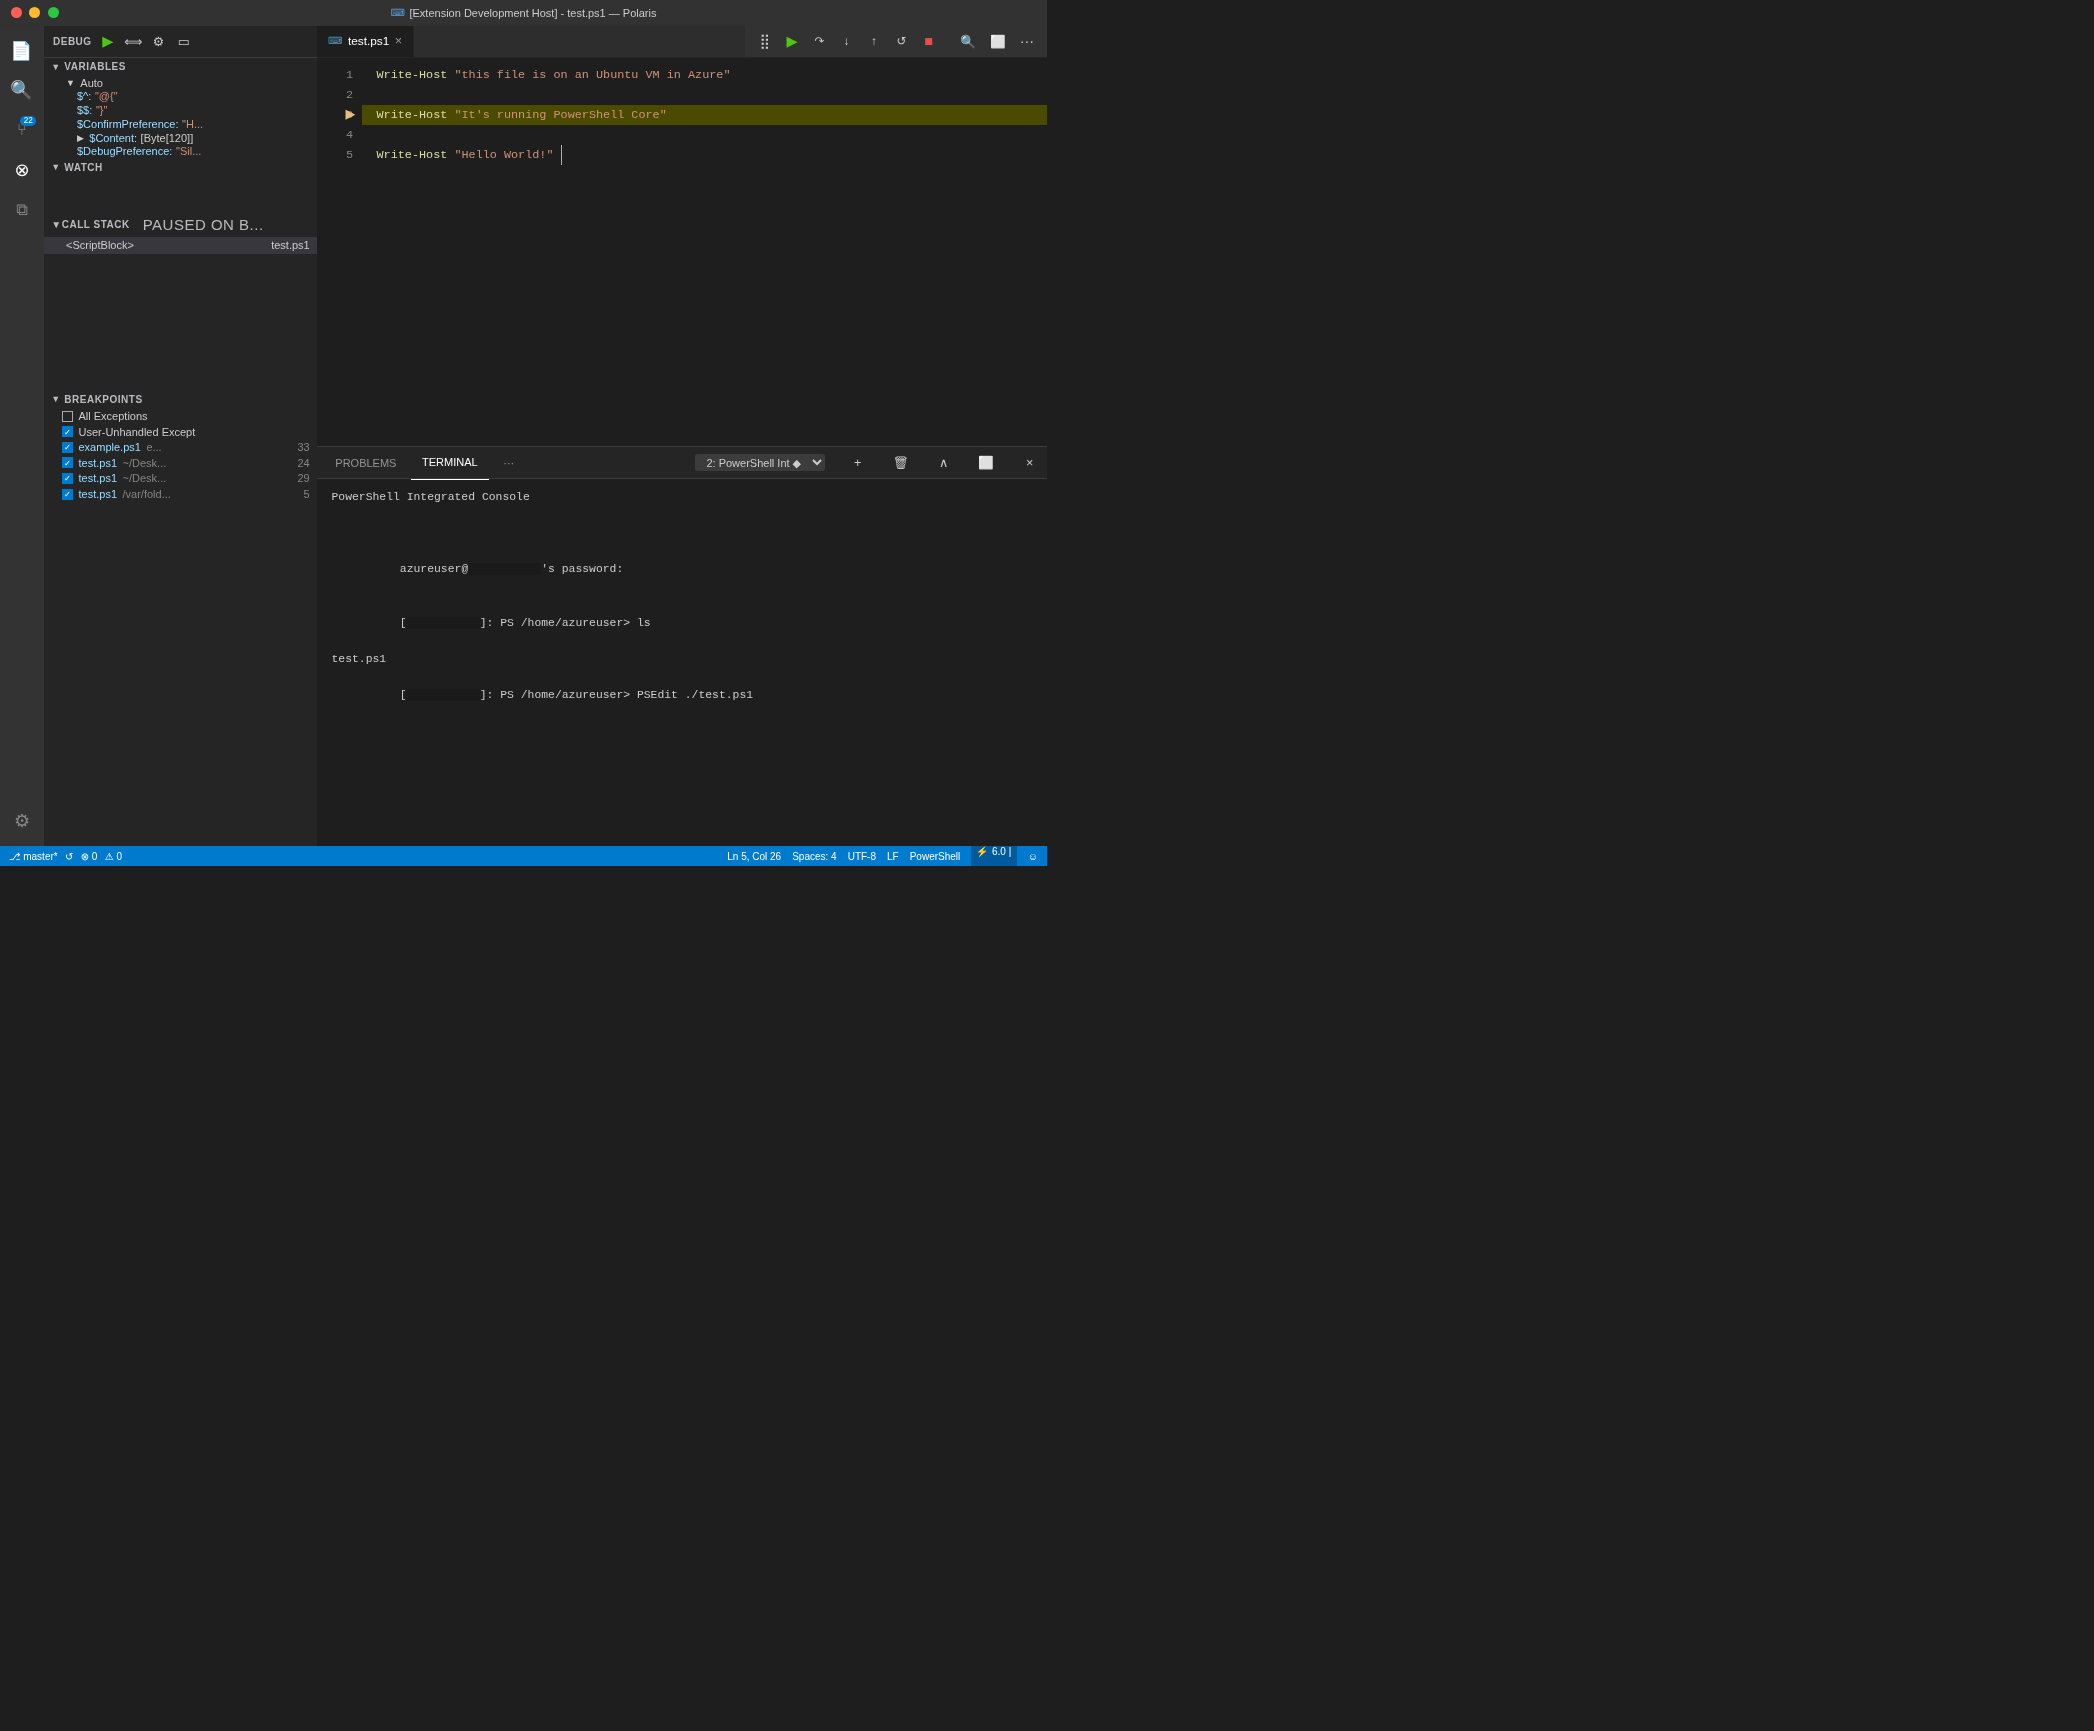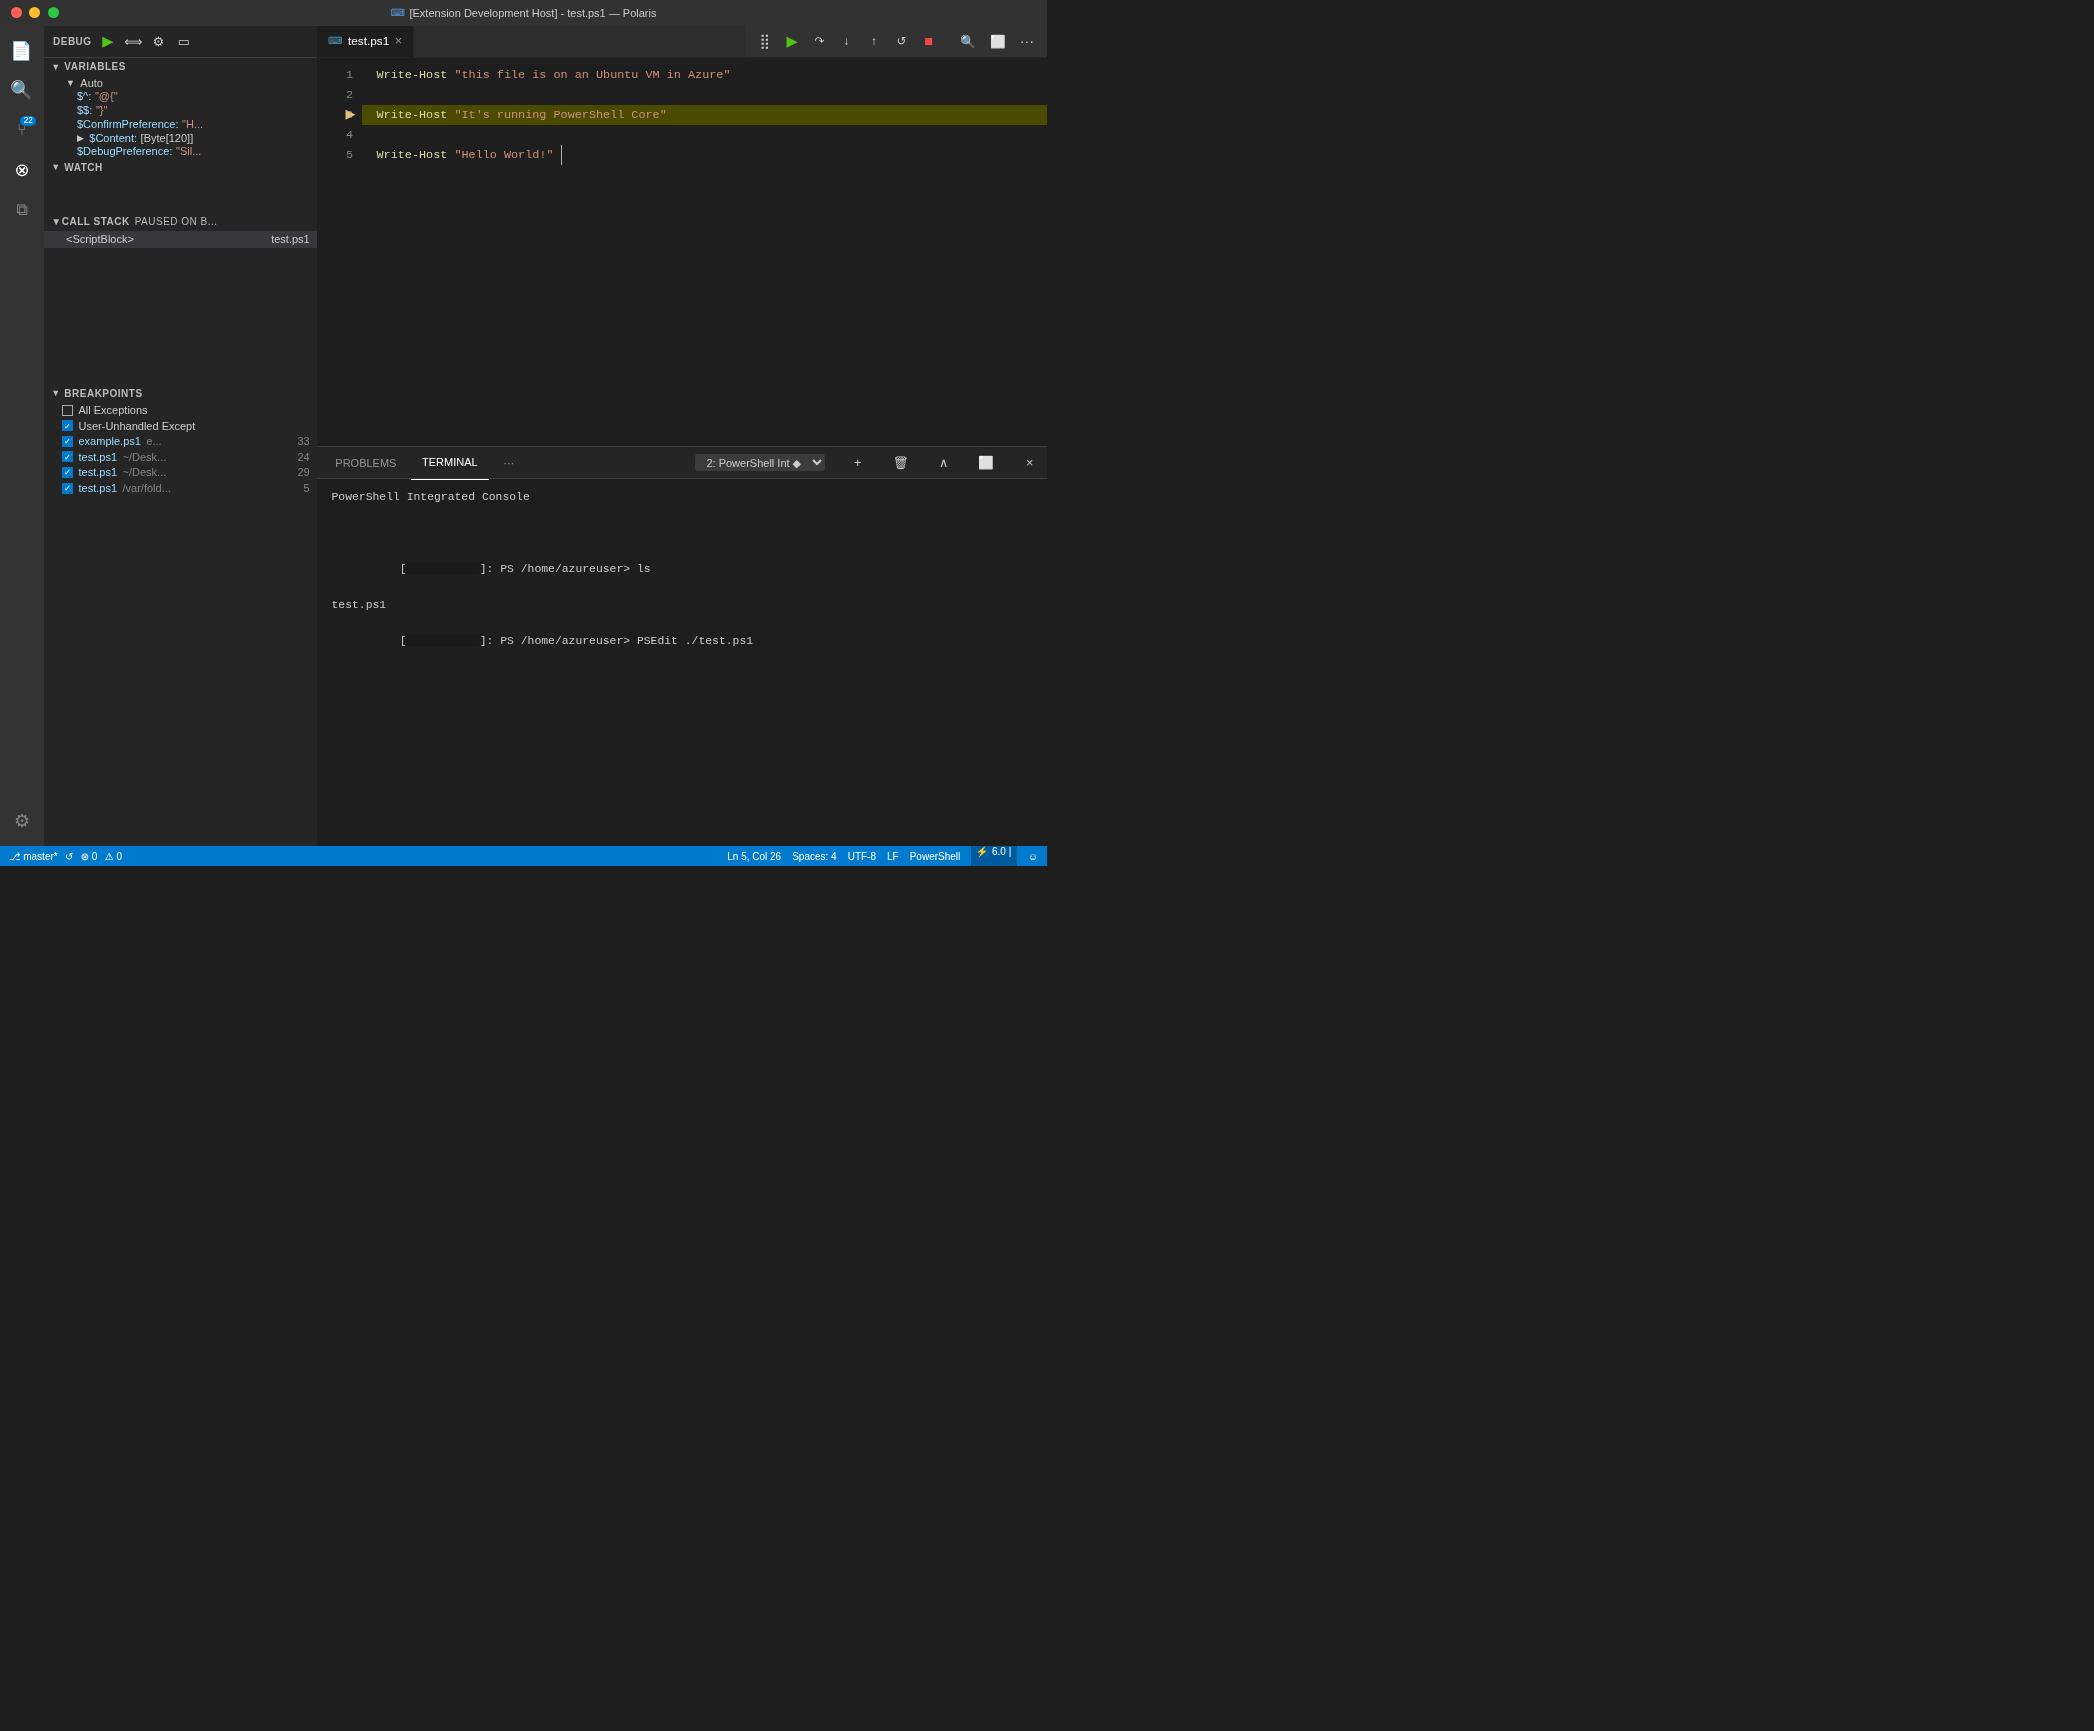--- a/index.html
+++ b/index.html
@@ -175,22 +175,22 @@
       align-items: center;
       padding: 3.6px 7.3px;
       font-size: 10px;
       font-weight: 700;
       color: #bbbbbe;
       letter-spacing: 0.5px;
       cursor: pointer;
       background: #252526;
     }
     .callstack-header .paused-badge {
-      margin-left: 5px;
-      font-size: 10px;
+      margin-left: 13px;
+      font-size: 15px;
       color: #bbbbbe;
       font-weight: 400;
     }
     .callstack-item {
       padding: 2.7px 7.3px 2.7px 22px;
       font-size: 11px;
       display: flex;
       align-items: center;
       justify-content: space-between;
       background: #37373d;
@@ -647,20 +647,23 @@
           <div class="panel-btn">∧</div>
           <div class="panel-btn">⬜</div>
           <div class="panel-btn">×</div>
         </div>
       </div>
       <div class="terminal-content">
         <div class="term-line">PowerShell Integrated Console</div>
         <div class="term-line">&nbsp;</div>
         <div class="term-line">&nbsp;</div>
         <div class="term-line">
+          <span>azureuser@</span><span class="term-redacted">&nbsp;&nbsp;&nbsp;&nbsp;&nbsp;&nbsp;</span><span>'s password:</span>
+        </div>
+        <div class="term-line">
           <span>[</span><span class="term-redacted">&nbsp;&nbsp;&nbsp;&nbsp;&nbsp;&nbsp;</span><span>]: PS /home/azureuser&gt; ls</span>
         </div>
         <div class="term-line">test.ps1</div>
         <div class="term-line">
           <span>[</span><span class="term-redacted">&nbsp;&nbsp;&nbsp;&nbsp;&nbsp;&nbsp;</span><span>]: PS /home/azureuser&gt; PSEdit ./test.ps1</span>
         </div>
 
       </div>
     </div>
 

